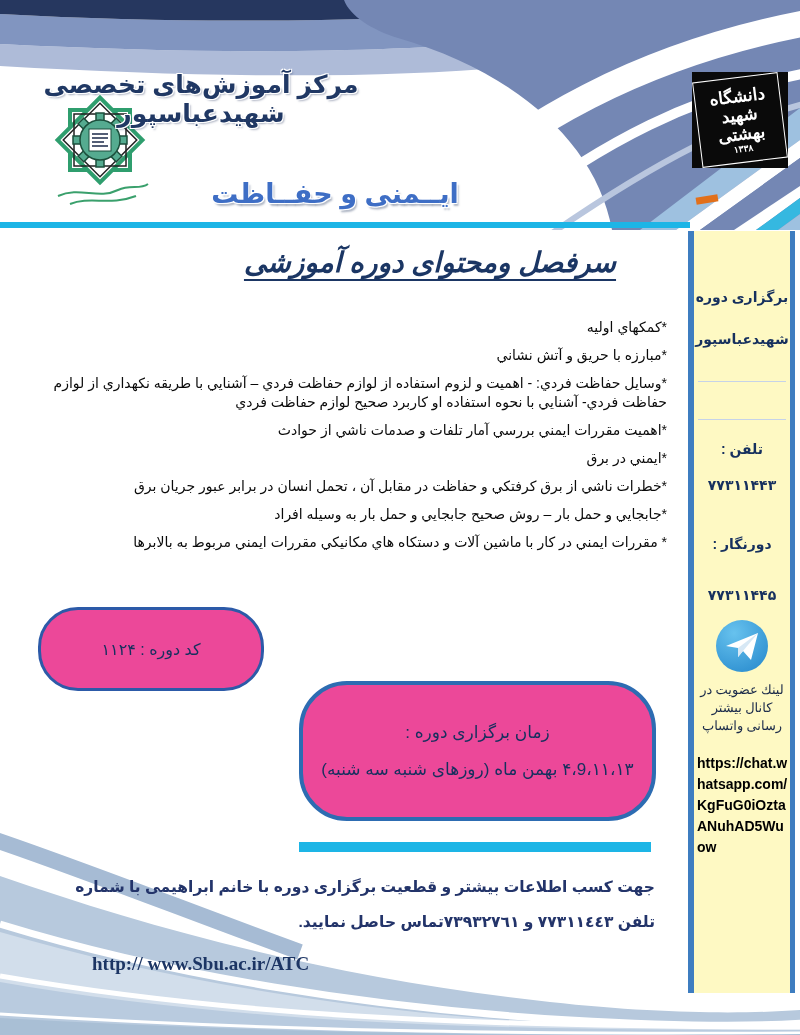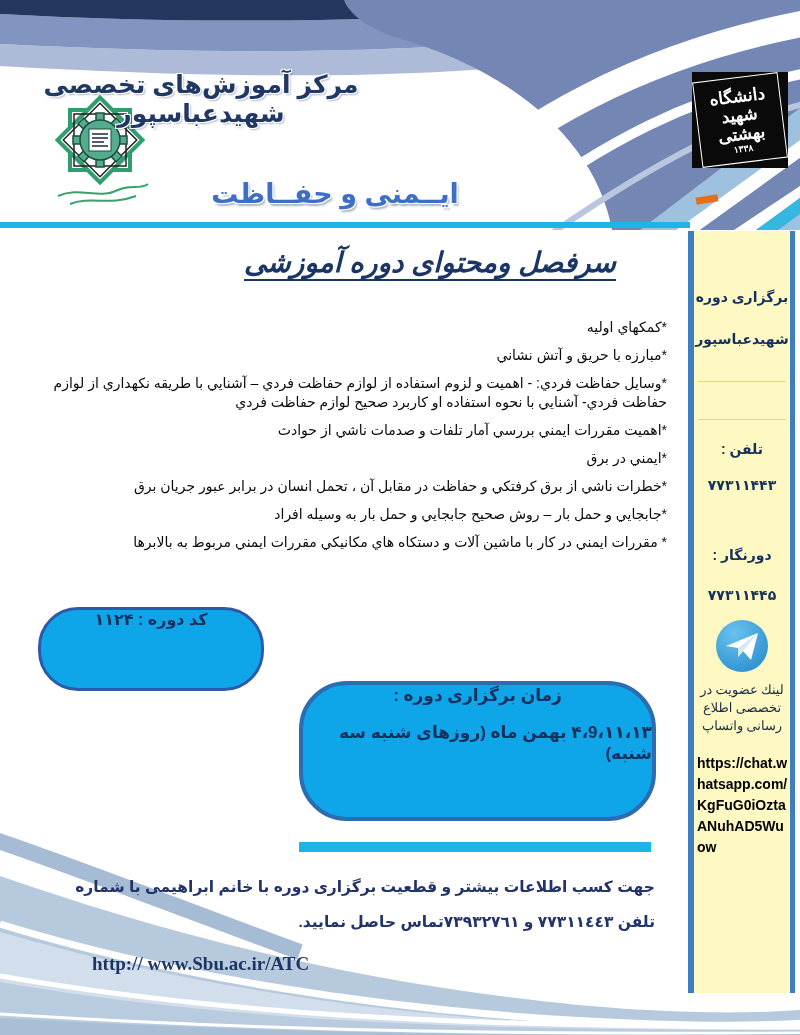--- a/index.html
+++ b/index.html
@@ -71,22 +71,22 @@
     left:150px;top:246px;width:560px;text-align:center;direction:rtl;
     font-size:28px;font-weight:bold;font-style:italic;color:#1b3664;
     text-decoration:underline;text-underline-offset:7px;text-decoration-thickness:2px;
   }
   .topics{
     left:15px;top:318px;width:652px;direction:rtl;text-align:right;
     font-size:14px;font-weight:normal;color:#0a0a0a;line-height:19px;
   }
   .topics .topic{margin-bottom:9px;}
   .pill{
-    box-sizing:border-box;background:#0ea5e9;display:flex;flex-direction:column;
-    align-items:center;justify-content:flex-start;direction:rtl;color:#16305e;font-weight:bold;
+    box-sizing:border-box;background:#ec4899;display:flex;flex-direction:column;
+    align-items:center;justify-content:center;direction:rtl;color:#16305e;font-weight:normal;
   }
   .code-pill{left:38px;top:607px;width:226px;height:84px;border:3px solid #2c5aa8;border-radius:40px;font-size:16px;}
   .sched-pill{left:299px;top:681px;width:357px;height:140px;border:4px solid #2d6cb2;border-radius:48px;font-size:17px;row-gap:16px;}
   .cyan-bar{left:299px;top:842px;width:352px;height:10px;background:#1db5e6;}
 
   
   .waves-svg{left:0;top:828px;}
   .footer-info{
     left:60px;top:878px;width:595px;direction:rtl;text-align:right;
     color:#23346a;font-weight:bold;font-size:15.5px;
@@ -177,36 +177,36 @@
   <div class="abs orange-dash"></div>
   <div class="abs cyan-line"></div>
 
   <div class="abs sidebar">
     <div class="row" style="top:58px;">برگزاری دوره</div>
     <div class="row" style="top:100px;">شهیدعباسپور</div>
     <div class="sb-line" style="top:150px;"></div>
     <div class="sb-line" style="top:188px;"></div>
     <div class="row" style="top:210px;">تلفن :</div>
     <div class="row sb-num" style="top:246px;">۷۷۳۱۱۴۴۳</div>
-    <div class="row" style="top:316px;text-align:center;">دورنگار :</div>
+    <div class="row" style="top:305px;text-align:center;">دورنگار :</div>
     <div class="row sb-num" style="top:356px;">۷۷۳۱۱۴۴۵</div>
 
     <svg class="telegram" viewBox="0 0 54 54">
       <defs>
         <radialGradient id="tg" cx="35%" cy="25%" r="85%">
           <stop offset="0%" stop-color="#67c2ee"></stop>
           <stop offset="100%" stop-color="#2d8fd0"></stop>
         </radialGradient>
       </defs>
       <circle cx="27" cy="27" r="26" fill="url(#tg)"></circle>
       <path d="M11,27 L43,14 L36,41 L28,32 L23,38 L23,29 Z" fill="#ffffff"></path>
       <path d="M23,29 L43,14 L28,32 L23,38 Z" fill="#d7e8f5"></path>
     </svg>
 
-    <div class="channel-note">لینك عضویت در تخصصی اطلاع رسانی واتساپ</div>
+    <div class="channel-note">لینك عضویت در كانال بیشتر رسانی واتساپ</div>
     <a class="wa-url" href="#">https://chat.whatsapp.com/KgFuG0iOztaANuhAD5Wuow</a>
   </div>
 
   <div class="abs section-title">سرفصل ومحتوای دوره آموزشی</div>
 
   <div class="abs topics">
 
       <div class="topic">*كمكهاي اوليه</div>
 
       <div class="topic">*مبارزه با حريق و آتش نشاني</div>

